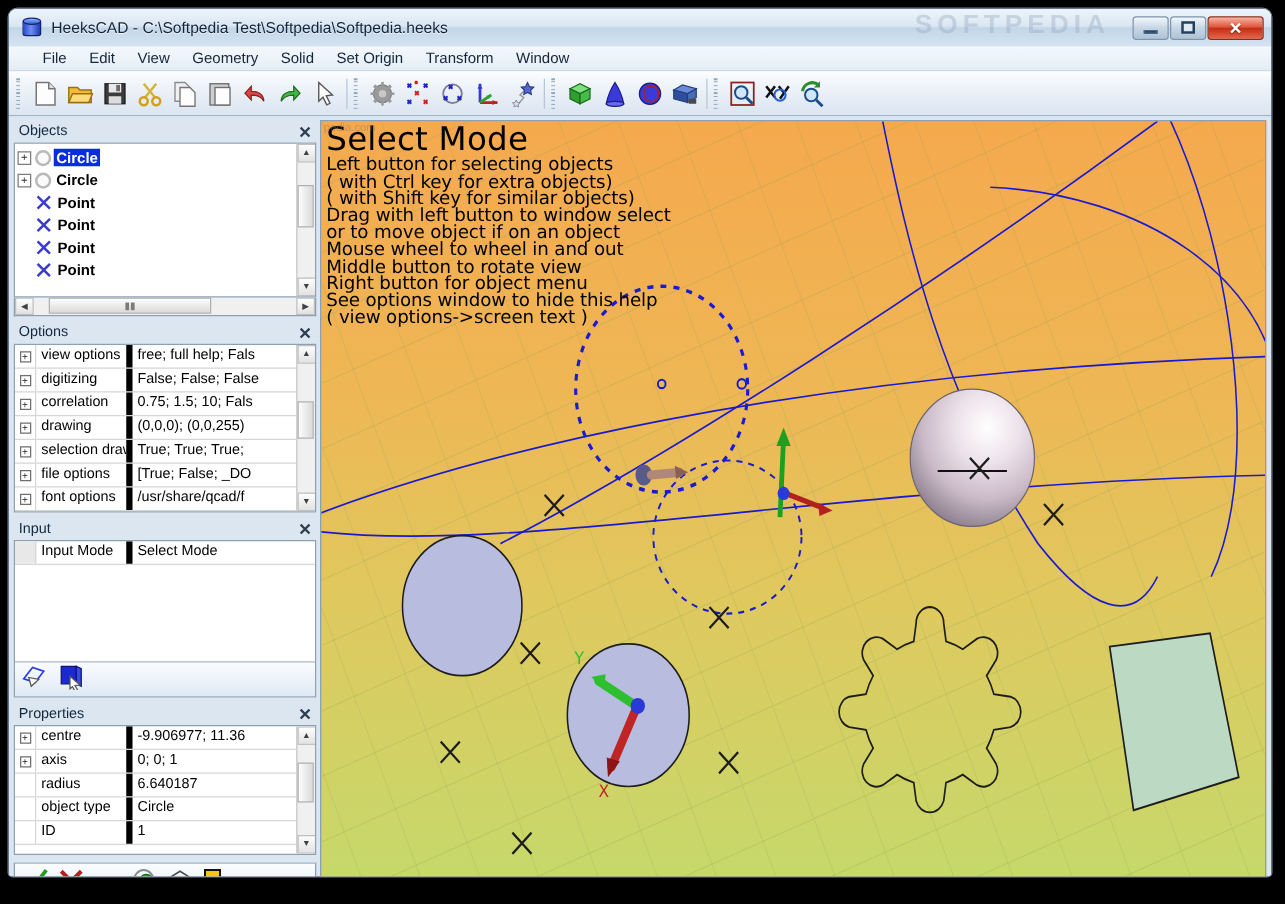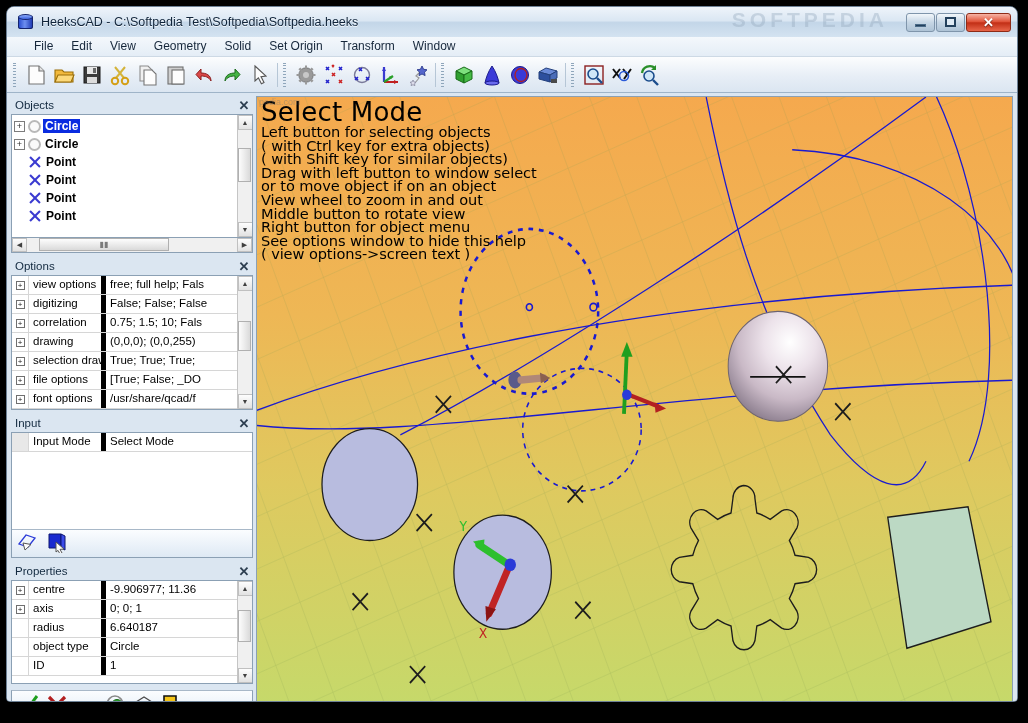--- a/index.html
+++ b/index.html
@@ -785,21 +785,21 @@
 
         <div class="sp-mark">pedia.com</div>
 
         <div class="vp-help">
           <div class="vp-title">Select Mode</div>
           <div class="vp-line">Left button for selecting objects</div>
           <div class="vp-line">( with Ctrl key for extra objects)</div>
           <div class="vp-line">( with Shift key for similar objects)</div>
           <div class="vp-line">Drag with left button to window select</div>
           <div class="vp-line">or to move object if on an object</div>
-          <div class="vp-line">View wheel to zoom in and out</div>
+          <div class="vp-line">Mouse wheel to wheel in and out</div>
           <div class="vp-line">Middle button to rotate view</div>
           <div class="vp-line">Right button for object menu</div>
           <div class="vp-line">See options window to hide this help</div>
           <div class="vp-line">( view options-&gt;screen text )</div>
         </div>
       </div>
     </div>
   </div>
 </div>
 

